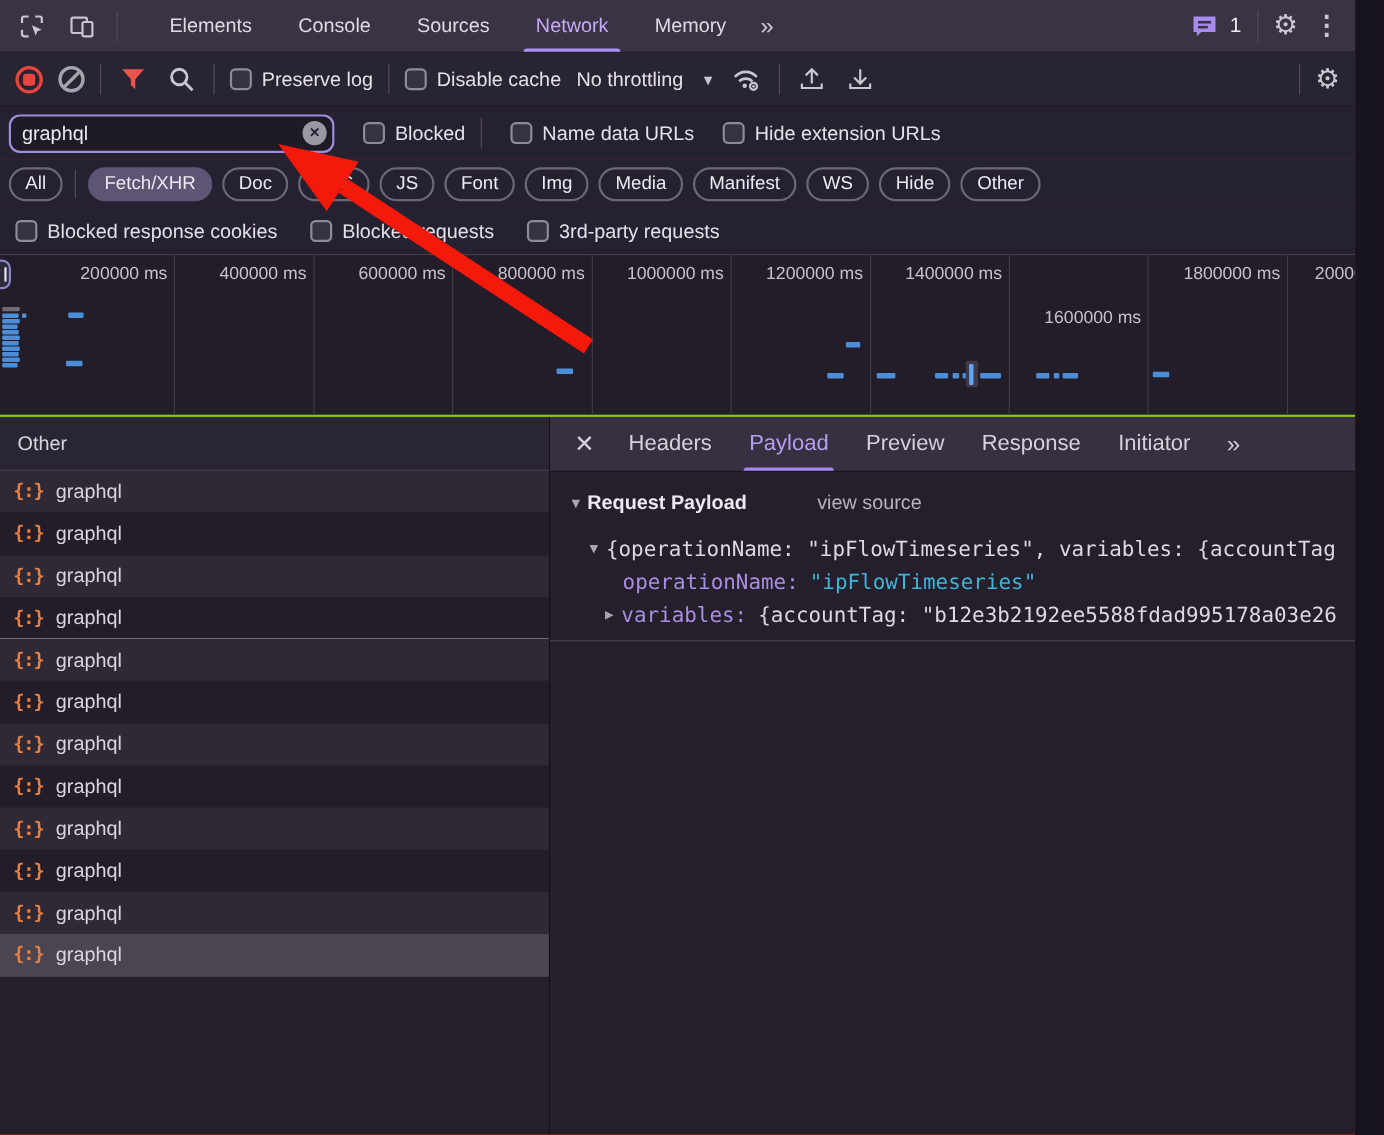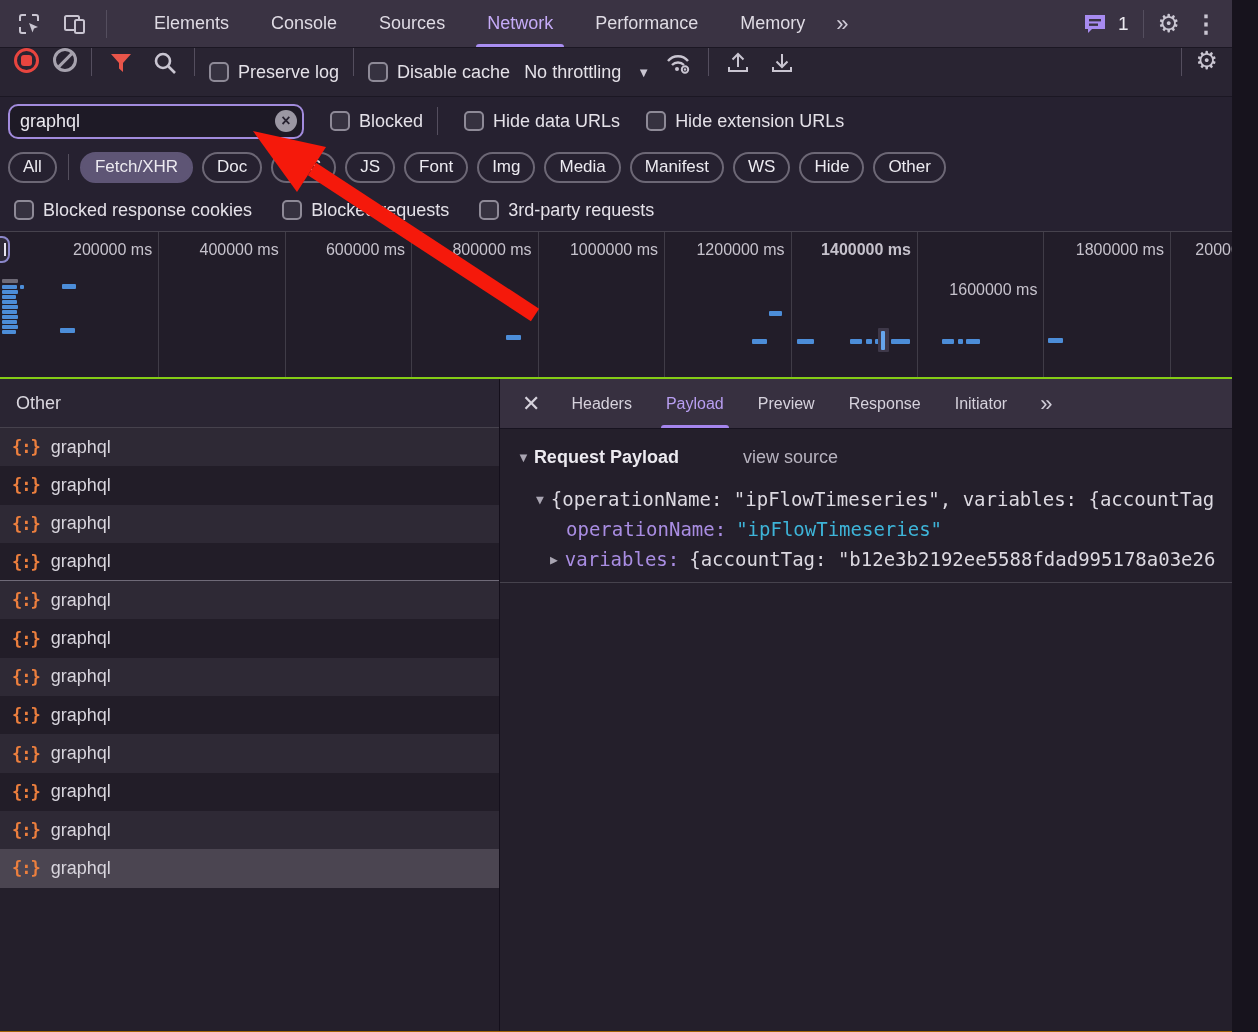--- a/index.html
+++ b/index.html
@@ -1,37 +1,37 @@
 <!DOCTYPE html>
 <html><head>
 <meta charset="utf-8">
 <style>
   * { margin:0; padding:0; box-sizing:border-box; }
   html,body { background:#17131d; }
   .devtools {
     position:relative; width:1232px; height:1032px; overflow:hidden;
-    background:#a16207; font-family:"Liberation Sans", sans-serif;
+    background:#7f1d1d; font-family:"Liberation Sans", sans-serif;
     color:#d9d6de; -webkit-font-smoothing:antialiased;
   }
   
   .tabbar { height:48px; background:#3a3343; display:flex; align-items:center; border-bottom:1px solid #1b1723; }
   .tabbar .left-icons { display:flex; align-items:center; gap:16px; padding:0 14px 0 14px; }
   .icon-btn { display:flex; align-items:center; justify-content:center; width:30px; height:30px; border-radius:4px; cursor:pointer; }
   .vdiv { width:1px; height:28px; background:#544e5e; }
   .main-tab-list { display:flex; align-items:center; gap:0; margin-left:12px; height:100%; }
   .tab { position:relative; height:100%; display:flex; align-items:center; padding:0 21px; font-size:18px; color:#dfdbe4; cursor:pointer; }
   .tab.active { color:#c5abf7; }
   .tab.active::after { content:""; position:absolute; left:10px; right:10px; bottom:0; height:3px; border-radius:3px 3px 0 0; background:#a98ef2; }
   .overflow-chevrons { font-size:22px; color:#cfcbd7; padding:0 10px; cursor:pointer; letter-spacing:-2px; }
   .tabbar .right-icons { margin-left:auto; display:flex; align-items:center; gap:14px; padding-right:14px; }
   .msg-count { font-size:19px; color:#eceaf0; margin-left:-6px; }
   .gear-glyph { font-size:25px; color:#cac6d2; line-height:1; cursor:pointer; }
   .dots-glyph { font-size:24px; color:#cac6d2; font-weight:bold; cursor:pointer; }
   
-  .nettoolbar { height:49px; background:#292432; display:flex; gap:14px; padding:0 14px; border-bottom:1px solid #1b1723; }
+  .nettoolbar { height:49px; background:#292432; display:flex; align-items:center; gap:14px; padding:0 14px; border-bottom:1px solid #1b1723; }
   .rec-btn { width:25px; height:25px; border:3px solid #e8453f; border-radius:50%; display:flex; align-items:center; justify-content:center; cursor:pointer; }
   .rec-btn .sq { width:11px; height:11px; border-radius:3px; background:#e8453f; }
   .block-btn { width:24px; height:24px; border:3px solid #a6a2ae; border-radius:50%; position:relative; cursor:pointer; }
   .block-btn::after { content:""; position:absolute; left:-1px; top:8px; width:20px; height:3px; background:#a6a2ae; transform:rotate(-45deg); }
   .check-item { display:flex; align-items:center; gap:9px; cursor:pointer; }
   .checkbox { width:20px; height:20px; border:2px solid #8e8a97; border-radius:5px; background:#363240; flex:none; }
   .check-label { font-size:18px; color:#e4e1e8; white-space:nowrap; }
   .throttle { display:flex; align-items:center; gap:16px; font-size:18px; color:#e4e1e8; cursor:pointer; }
   .caret-down { font-size:13px; color:#cac6d2; }
   .spacer { flex:1; }
@@ -67,21 +67,21 @@
   .req-row { height:38.3px; display:flex; align-items:center; gap:11px; padding:0 12px; font-size:18px; color:#d9d6de; cursor:pointer; }
   .req-row.odd { background:#2e2935; }
   .req-row.even { background:#221d28; }
   .req-row.batch-divider { border-bottom:1px solid #6f6a78; }
   .req-row.selected { background:#4b4551; }
   .json-icon { font-family:"DejaVu Sans Mono",monospace; font-size:17px; font-weight:bold; color:#ec7f3e; letter-spacing:-1px; flex:none; }
   
   .right-panel { flex:1; display:flex; flex-direction:column; background:#241f2b; overflow:hidden; }
   .detail-tabs { height:50px; background:#373040; border-bottom:1px solid #171320; display:flex; align-items:center; padding:0 10px; }
   .close-x { font-size:22px; color:#d6d2dc; padding:0 14px 0 12px; cursor:pointer; }
-  .dtab { position:relative; height:100%; display:flex; align-items:center; padding:0 17px; font-size:16px; color:#d6d2dc; cursor:pointer; }
+  .dtab { position:relative; height:100%; display:flex; align-items:center; padding:0 17px; font-size:20px; color:#d6d2dc; cursor:pointer; }
   .dtab.active { color:#b89ef1; }
   .dtab.active::after { content:""; position:absolute; left:12px; right:12px; bottom:0; height:3px; border-radius:3px 3px 0 0; background:#a585ee; }
   .detail-tabs .overflow-chevrons { margin-left:6px; }
   .payload { flex:1; background:#241f2b; padding-top:14px; }
   .pl-header { display:flex; align-items:center; padding-left:17px; height:28px; }
   .tri { color:#a9a5b2; font-size:13px; margin-right:4px; cursor:pointer; }
   .pl-title { font-size:18px; font-weight:bold; color:#eceaf0; }
   .view-source { font-size:18px; color:#b7b3bf; margin-left:64px; cursor:pointer; }
   .tree { margin-top:13px; font-family:"DejaVu Sans Mono",monospace; font-size:19px; }
   .trow { height:30px; display:flex; align-items:center; white-space:nowrap; overflow:hidden; }
@@ -119,21 +119,20 @@
           <rect x="13" y="9" width="9" height="13" rx="1.5" fill="#3a3343"></rect>
         </svg>
       </span>
       <span class="vdiv"></span>
     </div>
     <div class="main-tab-list">
         <div class="tab">Elements</div>
         <div class="tab">Console</div>
         <div class="tab">Sources</div>
         <div class="tab active">Network</div>
-        <div class="tab">Performance</div>
         <div class="tab">Memory</div>
       </div>
     <span class="overflow-chevrons">»</span>
     <div class="right-icons">
       <span class="icon-btn">
         <svg width="26" height="26" viewBox="0 0 26 26">
           <path d="M3 4 h20 v14 h-13 l-4 4 v-4 h-3 z" fill="#a78bf0"></path>
           <rect x="7" y="8" width="12" height="2.4" fill="#3a3343"></rect>
           <rect x="7" y="12.5" width="9" height="2.4" fill="#3a3343"></rect>
         </svg>
@@ -208,21 +207,21 @@
       <input class="filter-input" value="graphql" style="">
       <span class="clear-btn">×</span>
     </span>
     <label class="check-item">
       <span class="checkbox"></span>
       <span class="check-label">Blocked</span>
     </label>
     <span class="vdiv"></span>
     <label class="check-item">
       <span class="checkbox"></span>
-      <span class="check-label">Hide data URLs</span>
+      <span class="check-label">Name data URLs</span>
     </label>
     <label class="check-item">
       <span class="checkbox"></span>
       <span class="check-label">Hide extension URLs</span>
     </label>
   </div>
 
   <div class="chiprow">
       <span class="chip">All</span>
       <span class="chip-divider"></span>
@@ -262,21 +261,21 @@
         <div class="tick" style="left: 146.66px;">400000 ms</div>
         <div class="timeline-gridline" style="left: 411.12px;"></div>
         <div class="tick" style="left: 273.12px;">600000 ms</div>
         <div class="timeline-gridline" style="left: 537.58px;"></div>
         <div class="tick" style="left: 399.58px;">800000 ms</div>
         <div class="timeline-gridline" style="left: 664.04px;"></div>
         <div class="tick" style="left: 526.04px;">1000000 ms</div>
         <div class="timeline-gridline" style="left: 790.5px;"></div>
         <div class="tick" style="left: 652.5px;">1200000 ms</div>
         <div class="timeline-gridline" style="left: 916.96px;"></div>
-        <div class="tick" style="left: 778.96px; font-weight: bold;">1400000 ms</div>
+        <div class="tick" style="left: 778.96px;">1400000 ms</div>
         <div class="timeline-gridline" style="left: 1043.42px;"></div>
         <div class="tick" style="left: 905.42px; margin-top: 40px;">1600000 ms</div>
         <div class="timeline-gridline" style="left: 1169.88px;"></div>
         <div class="tick" style="left: 1031.88px;">1800000 ms</div>
         <div class="tick" style="left: 1195.34px; text-align: left;">2000000 m</div>
         <div class="tbar" style="left: 2px; top: 47px; width: 16px; height: 4px; background: rgb(110, 106, 118);"></div>
         <div class="tbar" style="left: 2px; top: 53px; width: 15px; height: 4px; background: rgb(76, 141, 216);"></div>
         <div class="tbar" style="left: 20px; top: 53px; width: 4px; height: 4px; background: rgb(76, 141, 216);"></div>
         <div class="tbar" style="left: 2px; top: 58px; width: 16px; height: 4px; background: rgb(76, 141, 216);"></div>
         <div class="tbar" style="left: 2px; top: 63px; width: 14px; height: 4px; background: rgb(76, 141, 216);"></div>

